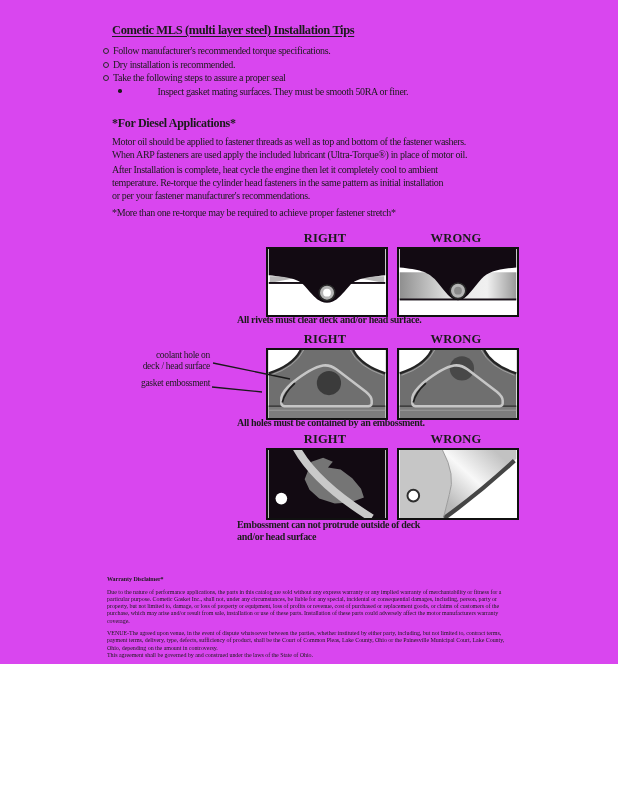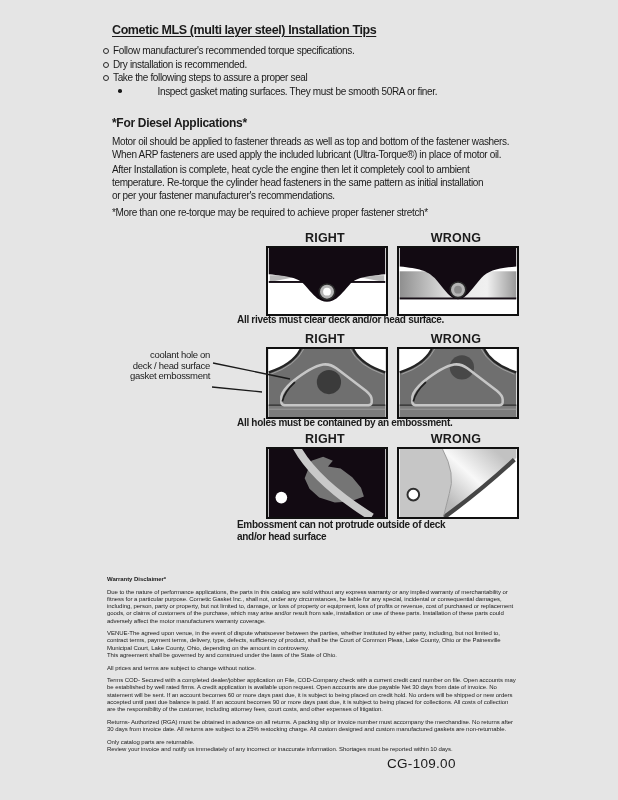--- a/index.html
+++ b/index.html
@@ -1,18 +1,18 @@
 <!DOCTYPE html>
 <html><head>
 <meta charset="utf-8">
 <style>
   html,body{margin:0;padding:0;background:#ffffff;}
   .page{
-    position:relative;width:618px;height:800px;background:#e5e5e5;overflow:hidden;
-    font-family:Liberation Sans, sans-serif;color:#1b1b1b;
+    position:relative;width:618px;height:664px;background:#d946ef;overflow:hidden;
+    font-family:Liberation Serif, serif;color:#1b1b1b;
   }
   .abs{position:absolute;}
   
   .doc-title{
     left:112px;top:23px;font-size:12.5px;font-weight:bold;letter-spacing:-0.4px;
     text-decoration:underline;text-underline-offset:2px;white-space:nowrap;
   }
   
   .bullets{left:103px;top:45px;width:440px;}
   .bullet-row{display:flex;align-items:flex-start;margin-bottom:2.6px;}
@@ -27,21 +27,21 @@
   .p2{left:112px;top:163px;width:460px;}
   .note{left:112px;top:206px;width:460px;white-space:nowrap;}
   
   .figrow{display:flex;gap:13px;left:237px;padding-left:29px;}
   .figcol{width:118px;}
   .figlabel{text-align:center;font-size:12.5px;font-weight:bold;letter-spacing:0.2px;margin-bottom:1px;}
   .figbox{display:block;width:118px;border:2.2px solid #101010;background:#fff;}
   .figcaption{left:237px;font-size:10px;font-weight:bold;letter-spacing:-0.3px;line-height:12px;white-space:pre-line;}
   
   .sidelabels{left:95px;top:350px;width:115px;text-align:right;font-size:9.5px;letter-spacing:-0.3px;line-height:10.5px;}
-  .sidelabel2{}
+  .sidelabel2{margin-top:7px;}
   .pre{white-space:pre-line;}
   
   .disclaimer{left:107px;top:576px;width:410px;}
   .disc-head{font-size:6.5px;font-weight:bold;margin:0 0 7px 0;}
   .disclaimer p{font-size:6px;line-height:7.2px;letter-spacing:-0.05px;margin:0 0 5.5px 0;white-space:pre-line;}
   
   .doc-code{left:387px;top:756px;font-size:13.5px;letter-spacing:0.3px;color:#1a1a1a;}
 </style>
 </head>
 <body>

